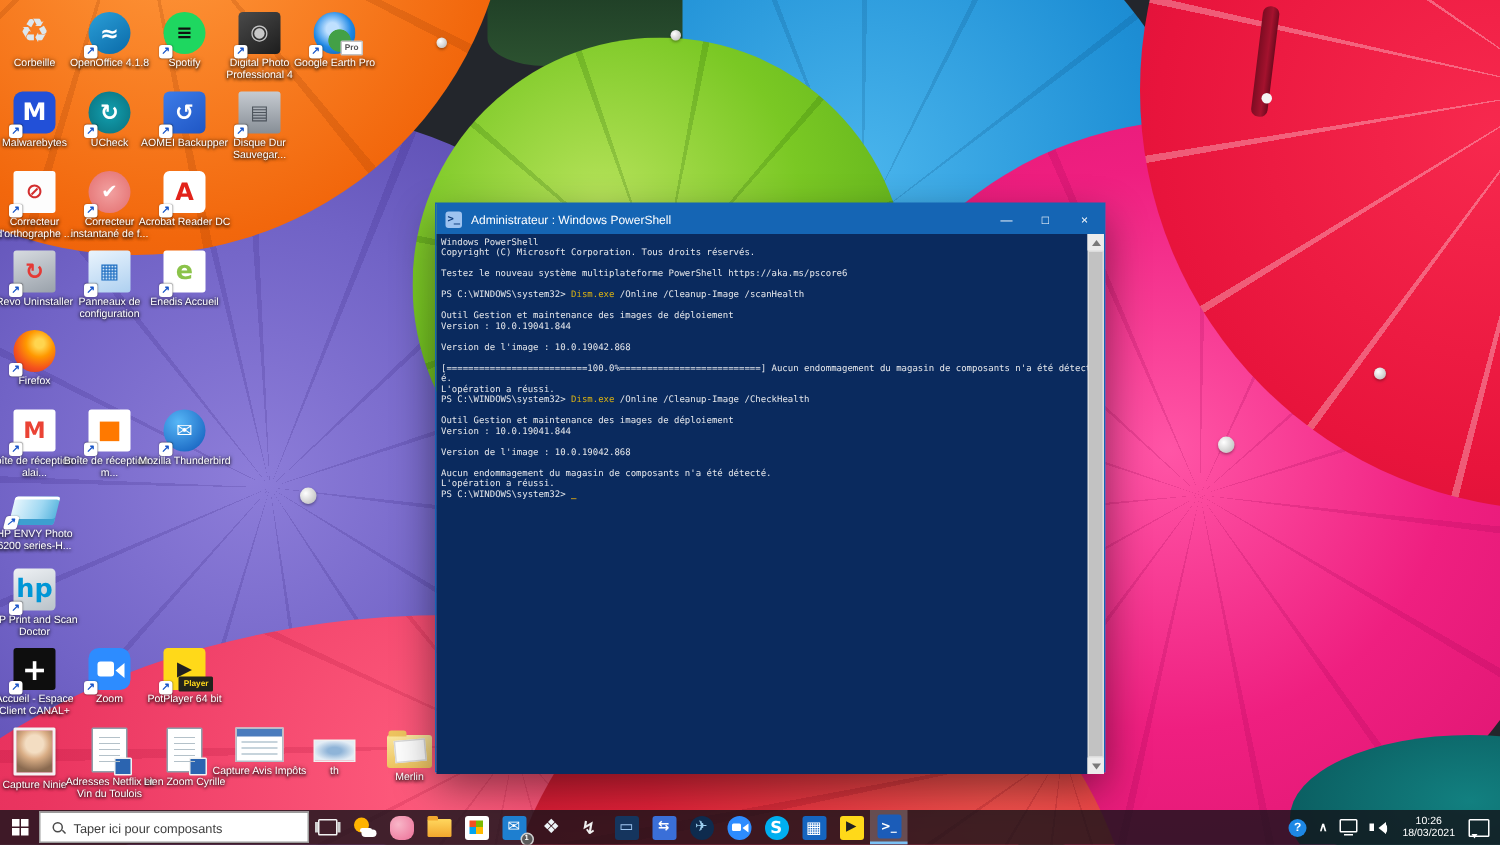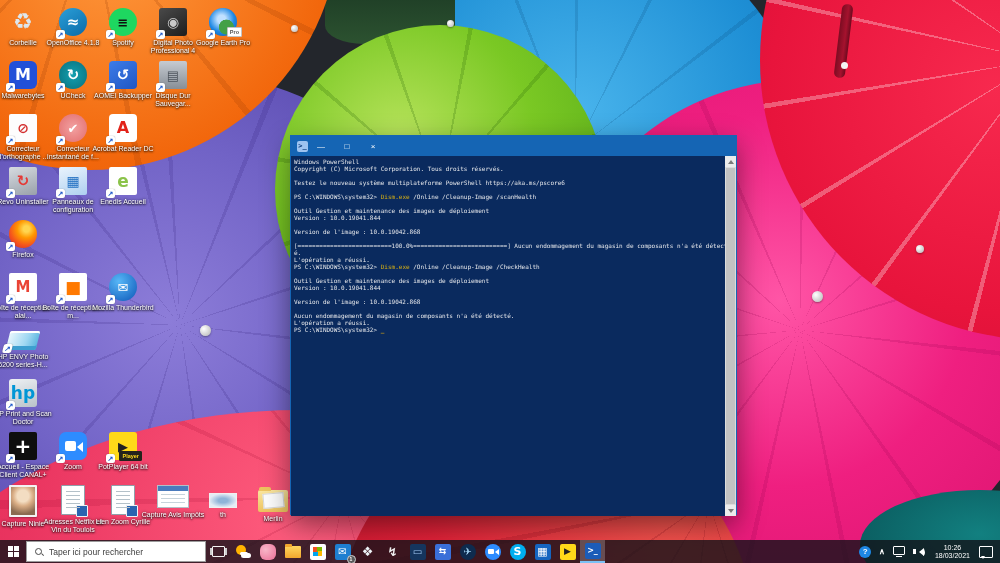--- a/index.html
+++ b/index.html
@@ -357,20 +357,21 @@
       </div>
       <div class="di" style="left: 240px; top: 485px;">
         <div class="ic folder"></div>
         <div class="lbl">Merlin</div>
       </div>
     </div>
 
   <div class="ps">
     <div class="tbar">
       <span class="wicon">&gt;_</span>
+      <span class="ttl">Administrateur : Windows PowerShell</span>
       <div class="ctl">
         <span>—</span>
         <span>□</span>
         <span>×</span>
       </div>
     </div>
     <div class="cons">
       <div id="clines">
           <div class="cline"><span class="seg-p">Windows PowerShell</span></div>
           <div class="cline"><span class="seg-p">Copyright (C) Microsoft Corporation. Tous droits réservés.</span></div>
@@ -409,21 +410,21 @@
       </div>
     </div>
   </div>
 
   <div class="task">
     <div class="start">
       <span class="winflag"></span>
     </div>
     <div class="search">
       <span class="mag"></span>
-      <span class="ph">Taper ici pour rechercher</span>
+      <span class="ph">Taper ici pour composants</span>
     </div>
     <div class="tview">
         <i></i>
       </div>
     <div id="tbicons">
         <div class="tcell">
           <div class="tic weather"></div>
         </div>
         <div class="tcell">
           <div class="tic glyph" style="background: radial-gradient(circle at 35% 35%, rgb(248, 182, 200), rgb(236, 111, 151)); border-radius: 6px;"></div>

